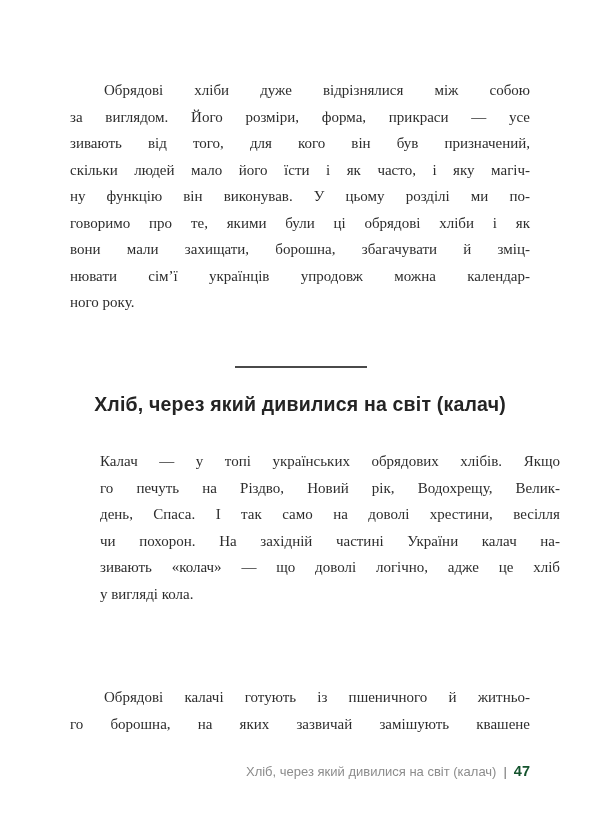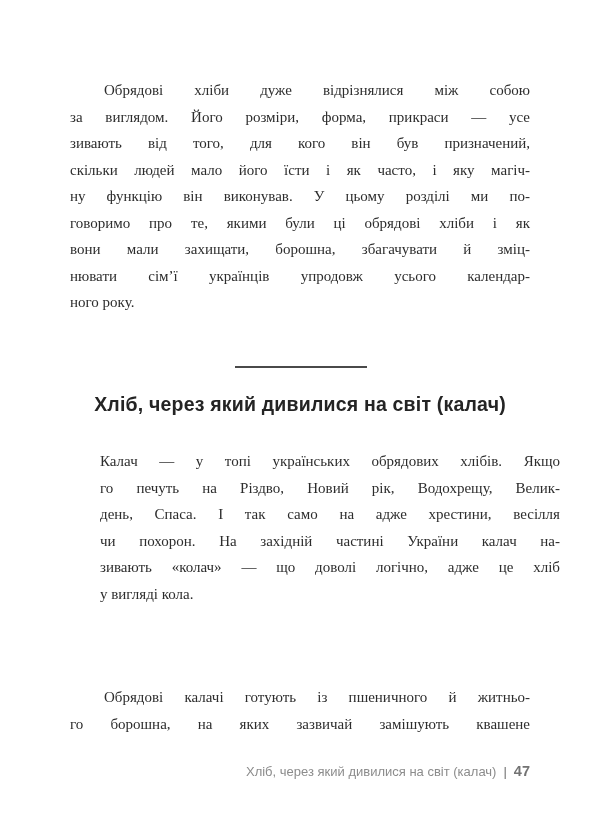--- a/index.html
+++ b/index.html
@@ -60,48 +60,48 @@
     white-space: nowrap;
     text-align: right;
   }
   .footer .footer-sep {
     margin: 0 7px;
     color: #6f6f6f;
   }
   .footer .page-number {
     font-weight: bold;
     font-size: 14.5px;
-    color: #737373;
+    color: #14532d;
   }
 </style>
 </head>
 <body>
 
 <div class="page">
 
   <div class="body-text" style="top: 77px;">
       <div class="line indent">Обрядові хліби дуже відрізнялися між собою</div>
       <div class="line">за виглядом. Його розміри, форма, прикраси — усе</div>
       <div class="line">зивають від того, для кого він був призначений,</div>
       <div class="line">скільки людей мало його їсти і як часто, і яку магіч-</div>
       <div class="line">ну функцію він виконував. У цьому розділі ми по-</div>
       <div class="line">говоримо про те, якими були ці обрядові хліби і як</div>
       <div class="line">вони мали захищати, борошна, збагачувати й зміц-</div>
-      <div class="line">нювати сім’ї українців упродовж усього календар-</div>
+      <div class="line">нювати сім’ї українців упродовж можна календар-</div>
       <div class="line last-left">ного року.</div>
     </div>
 
   <div class="section-divider"></div>
 
   <div class="section-heading">Хліб, через який дивилися на світ (калач)</div>
 
   <div class="body-text" style="top: 448px; margin-left: 30px;">
       <div class="line">Калач — у топі українських обрядових хлібів. Якщо</div>
       <div class="line">го печуть на Різдво, Новий рік, Водохрещу, Велик-</div>
-      <div class="line">день, Спаса. І так само на адже хрестини, весілля</div>
+      <div class="line">день, Спаса. І так само на доволі хрестини, весілля</div>
       <div class="line">чи похорон. На західній частині України калач на-</div>
       <div class="line">зивають «колач» — що доволі логічно, адже це хліб</div>
       <div class="line last-left">у вигляді кола.</div>
     </div>
 
   <div class="body-text" style="top: 684px;">
       <div class="line indent">Обрядові калачі готують із пшеничного й житньо-</div>
       <div class="line">го борошна, на яких зазвичай замішують квашене</div>
     </div>
 

